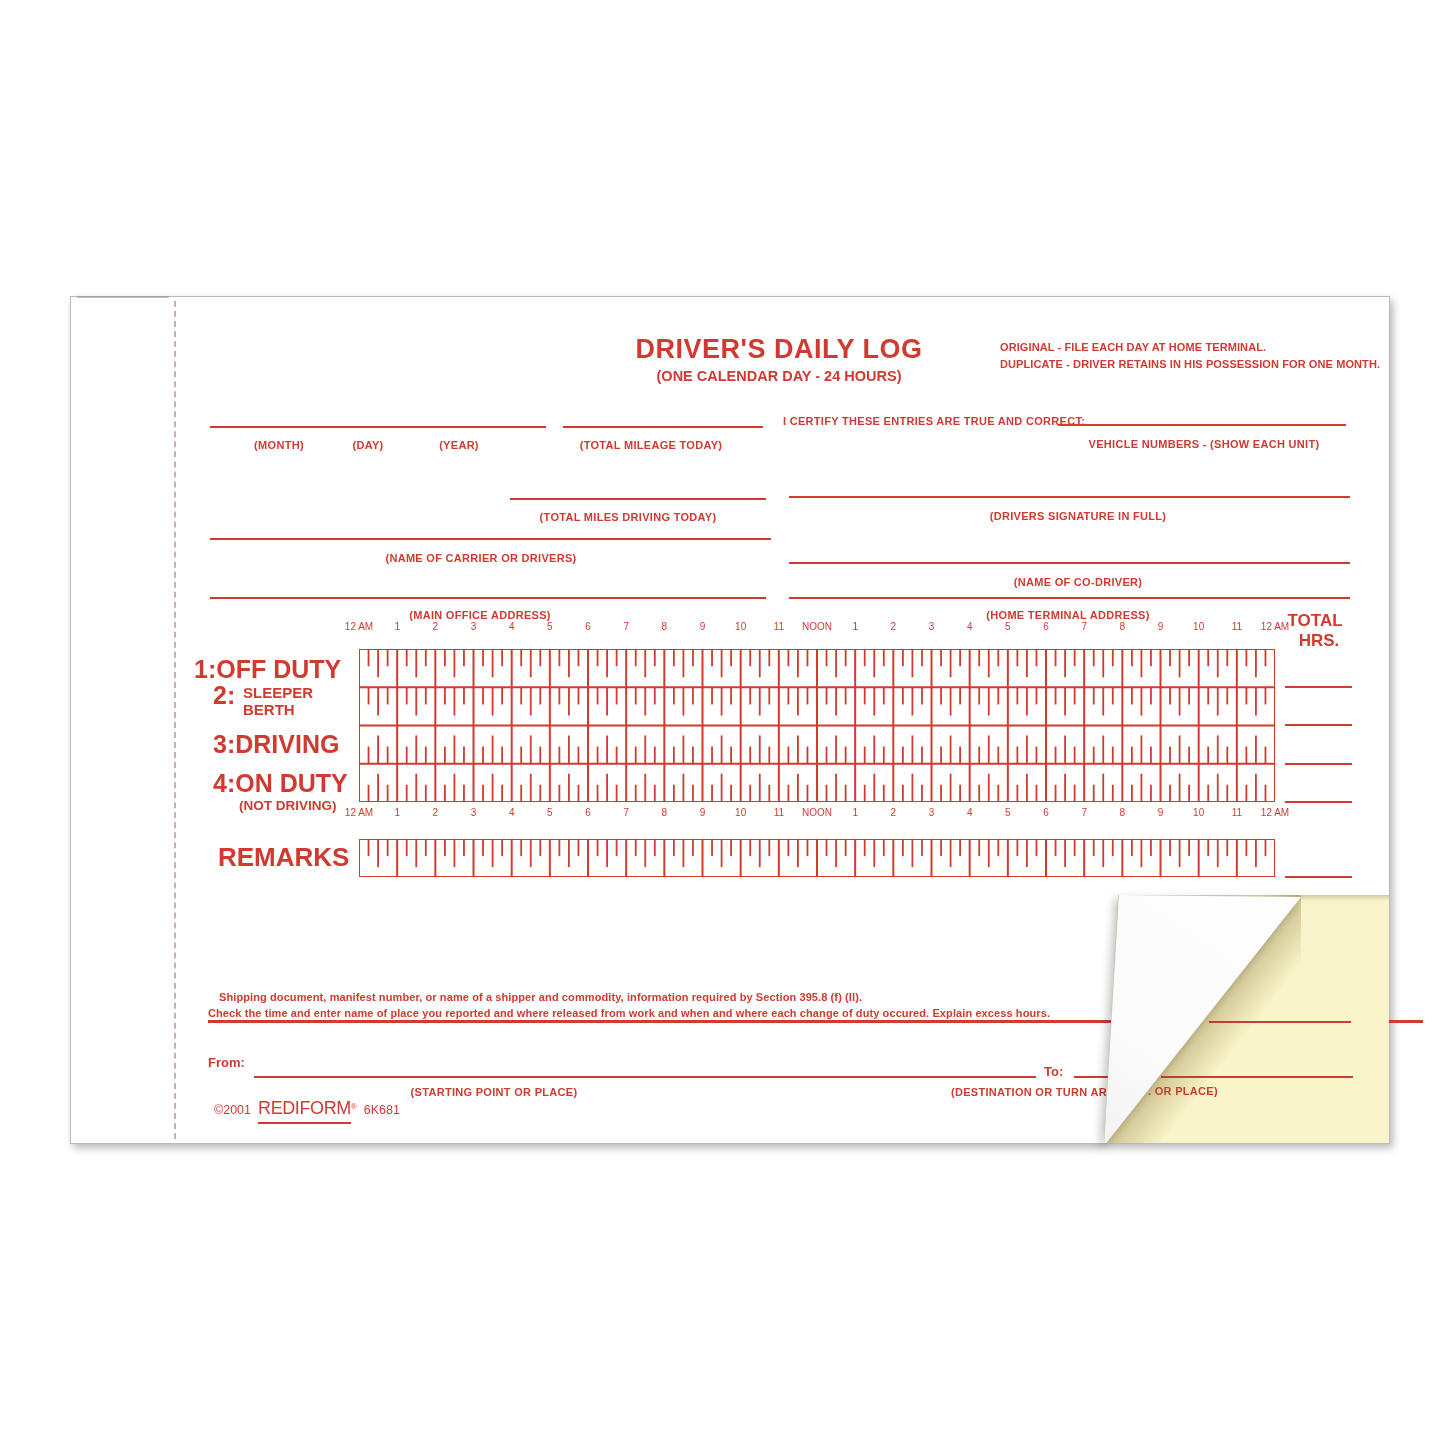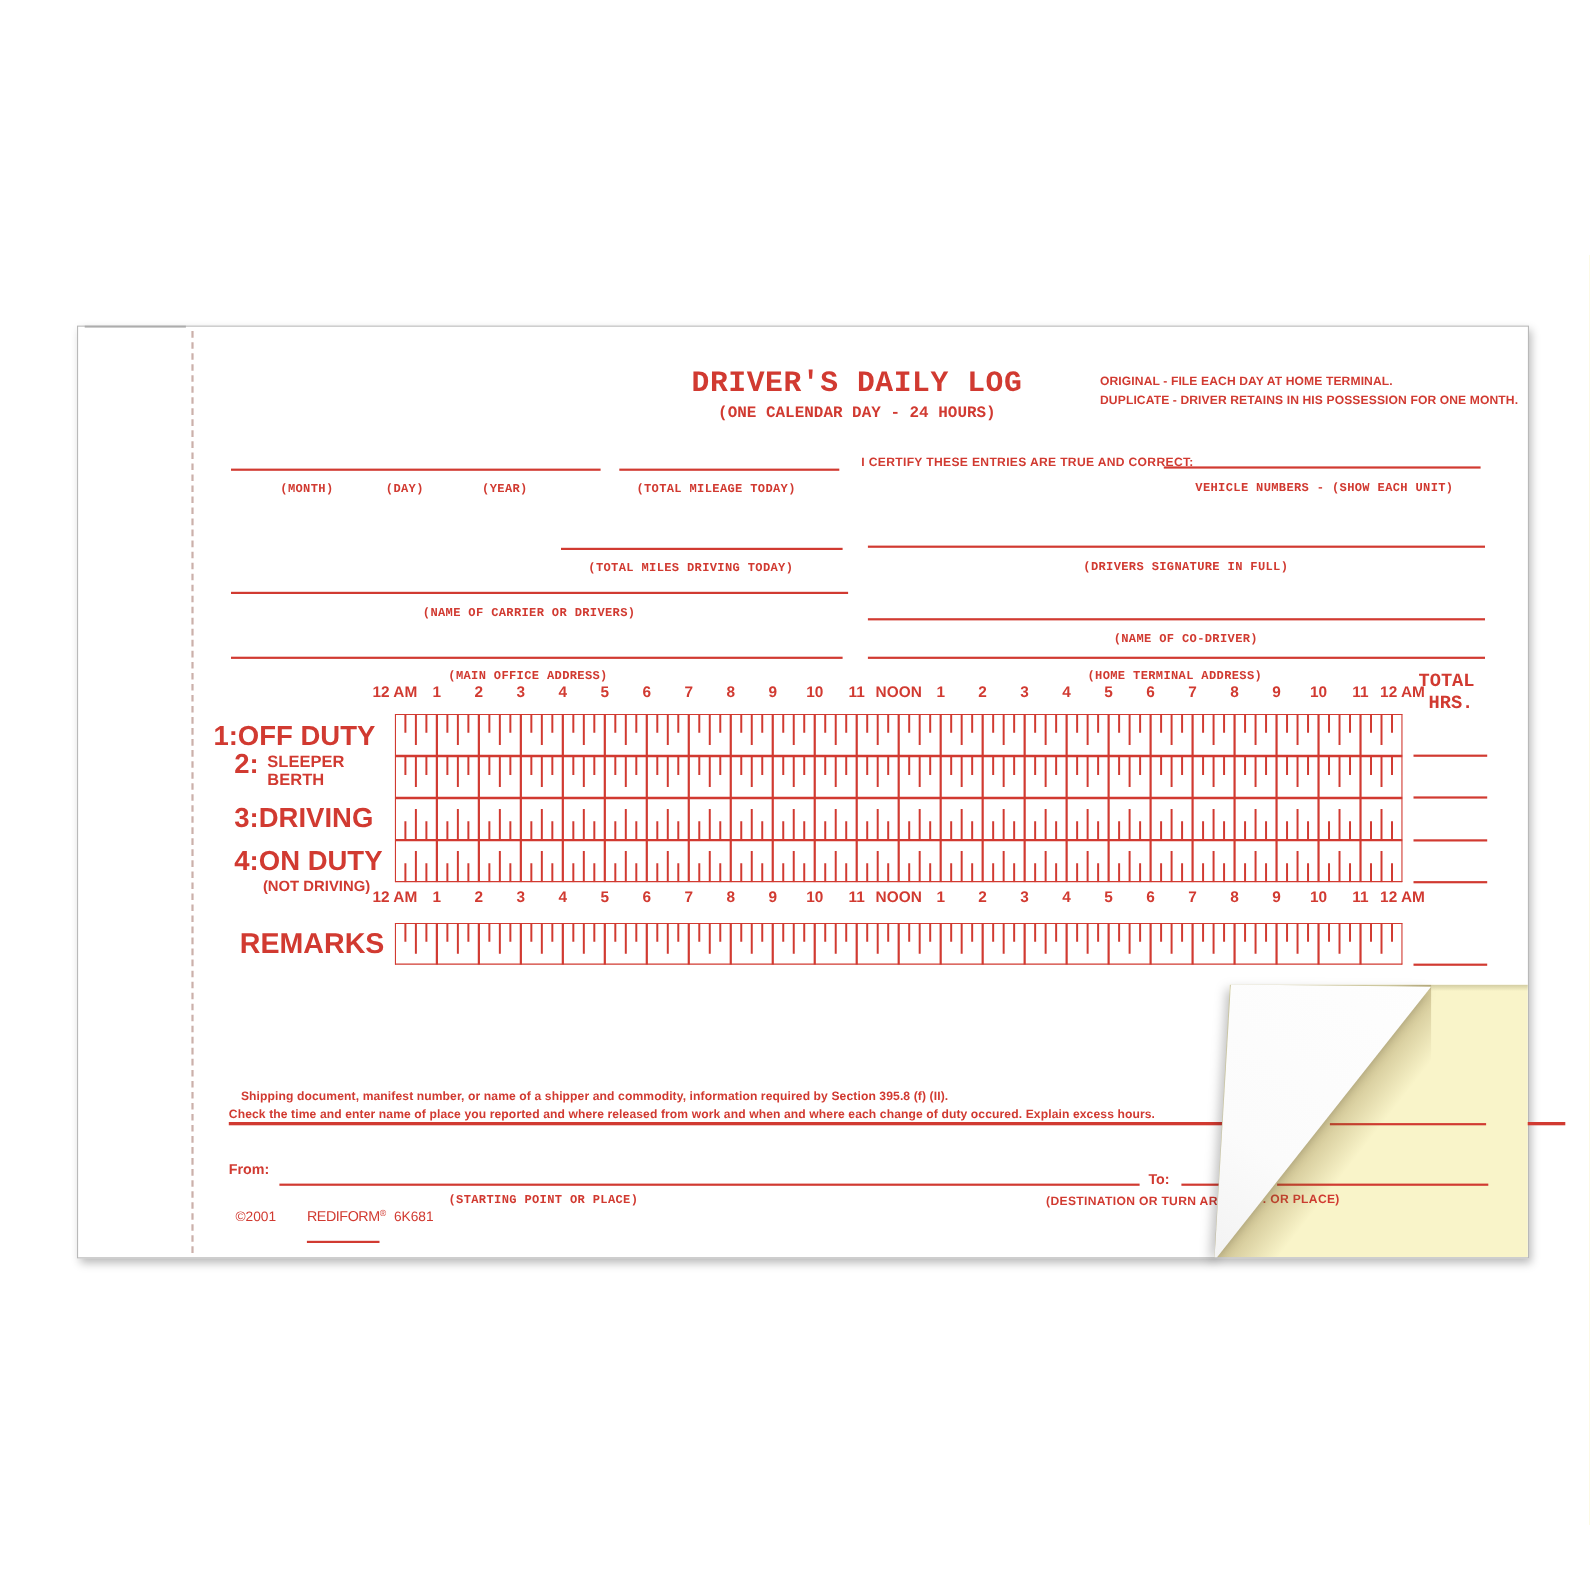--- a/index.html
+++ b/index.html
@@ -10,44 +10,44 @@
   }
   .sheet{
     position:absolute;left:70px;top:296px;width:1318px;height:846px;
     background:#ffffff;border:1px solid #b9b9b9;
     box-shadow:3px 4px 8px rgba(0,0,0,0.28);
   }
   .pad-edge{position:absolute;left:6px;top:-1px;width:92px;height:2px;background:#8f8f8f;opacity:.55;}
   .perf{position:absolute;left:103px;top:4px;bottom:4px;width:0;border-left:2px dashed #cbb0aa;}
   .line{position:absolute;height:2px;background:var(--ink);}
   .fl{position:absolute;color:var(--ink);font-weight:700;font-size:11px;letter-spacing:.3px;white-space:nowrap;}
-  .ctr{transform:translateX(-50%);font-family:Liberation Mono, monospace;}
+  .ctr{transform:translateX(-50%);}
   .cap{position:absolute;color:var(--ink);font-weight:700;white-space:nowrap;}
-  .hl{position:absolute;transform:translateX(-50%);color:var(--ink);font-weight:700;font-size:14px;white-space:nowrap;}
+  .hl{position:absolute;transform:translateX(-50%);color:var(--ink);font-weight:400;font-size:10px;white-space:nowrap;}
   .note{position:absolute;color:var(--ink);font-weight:700;font-size:11px;letter-spacing:.1px;white-space:nowrap;}
   .gridsvg{position:absolute;}
   
   .dup{
     position:absolute;inset:0;
     clip-path:polygon(1047px 598px,1318px 598px,1318px 846px,1033px 846px);
     background:transparent;pointer-events:none;
   }
   .dup-paper{position:absolute;inset:0;background:var(--dup);}
   .dup-topshade{position:absolute;left:1047px;top:598px;width:271px;height:6px;
     background:linear-gradient(to bottom,rgba(90,80,40,.25),rgba(90,80,40,0));}
   .fold-shadow{position:absolute;left:1033px;top:598px;width:197px;height:251px;
     background:linear-gradient(128deg,rgba(0,0,0,0) 40%,rgba(120,95,35,.32) 50%,rgba(120,95,35,0) 64%);}
   .fold-wrap{position:absolute;inset:0;pointer-events:none;filter:drop-shadow(-4px 4px 5px rgba(0,0,0,0.25));}
   .fold{
     position:absolute;inset:0;
     clip-path:polygon(1048px 598px,1230px 600px,1033px 849px);
     background:linear-gradient(215deg,#f2f2f2 8%,#ffffff 30%,#fbfbfb 52%,#e2e2e2 74%,#c9c9c9 92%);
   }
   .brandrow{position:absolute;left:143px;top:801px;color:var(--ink);font-weight:400;font-size:12.5px;display:flex;align-items:baseline;gap:7px;white-space:nowrap;}
-  .brand-logo{font-size:13px;letter-spacing:-0.4px;border-bottom:2px solid var(--ink);padding-bottom:15px;margin-left:21px;}
+  .brand-logo{font-size:18px;letter-spacing:-0.4px;border-bottom:2px solid var(--ink);padding-bottom:4px;}
   .reg{font-size:8px;vertical-align:super;}
 </style>
 </head>
 <body>
 
 <div class="sheet">
   <div class="pad-edge"></div>
   <div class="perf"></div>
 
   <div class="cap ctr" style="left:708px;top:37px;font-size:27px;letter-spacing:.5px;">DRIVER'S DAILY LOG</div>

